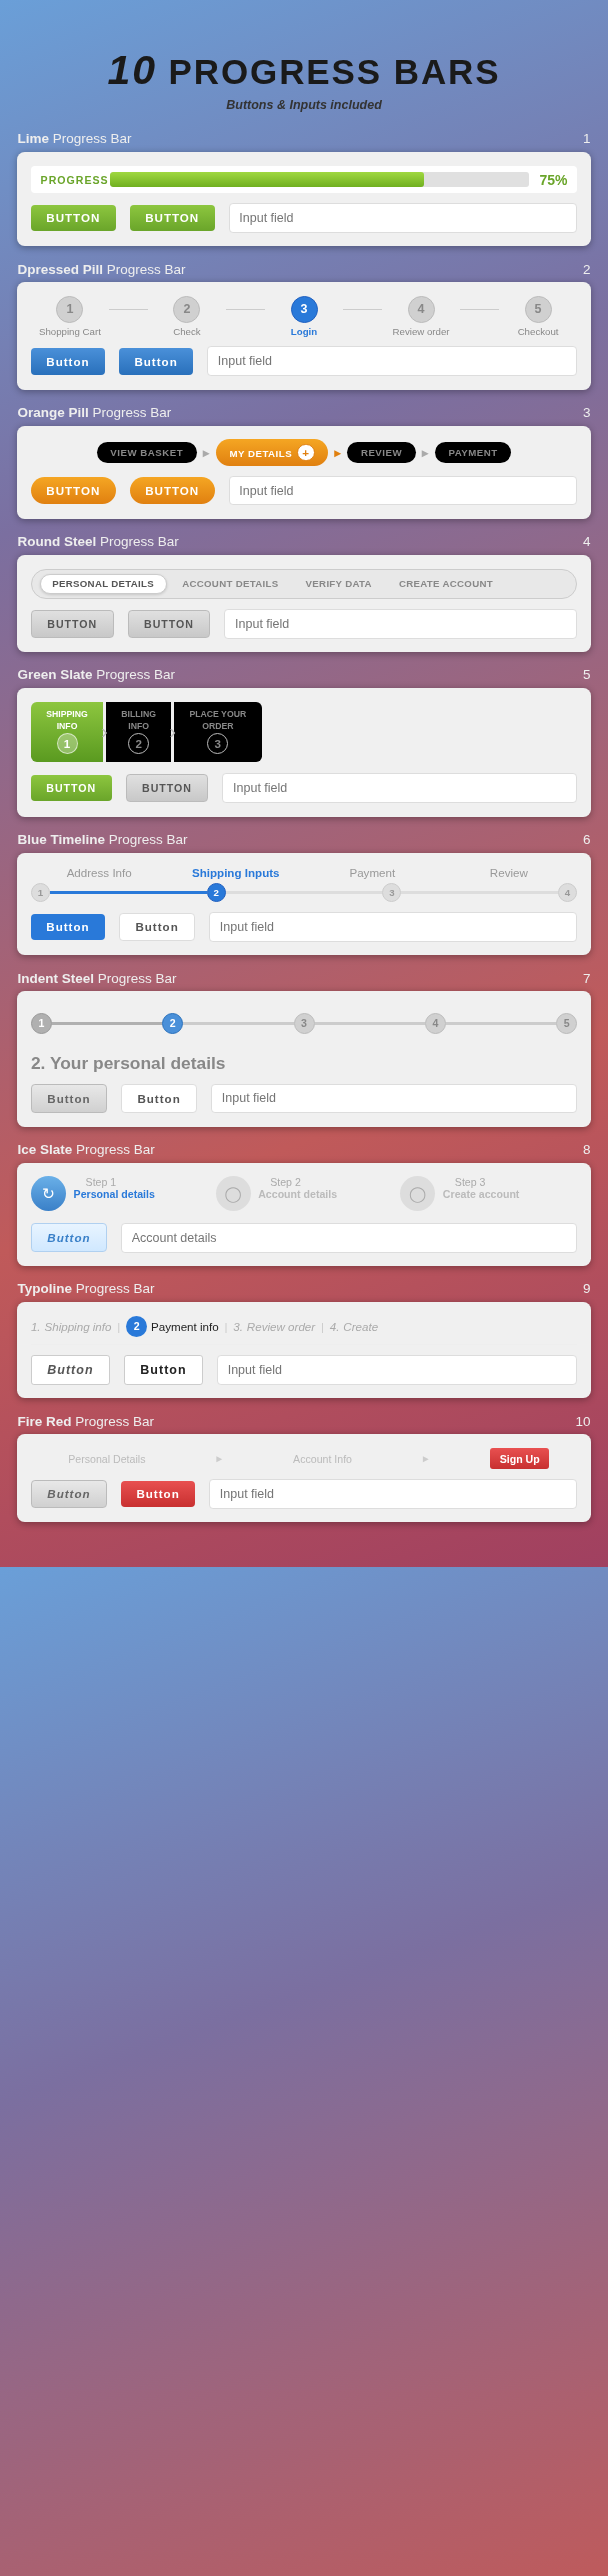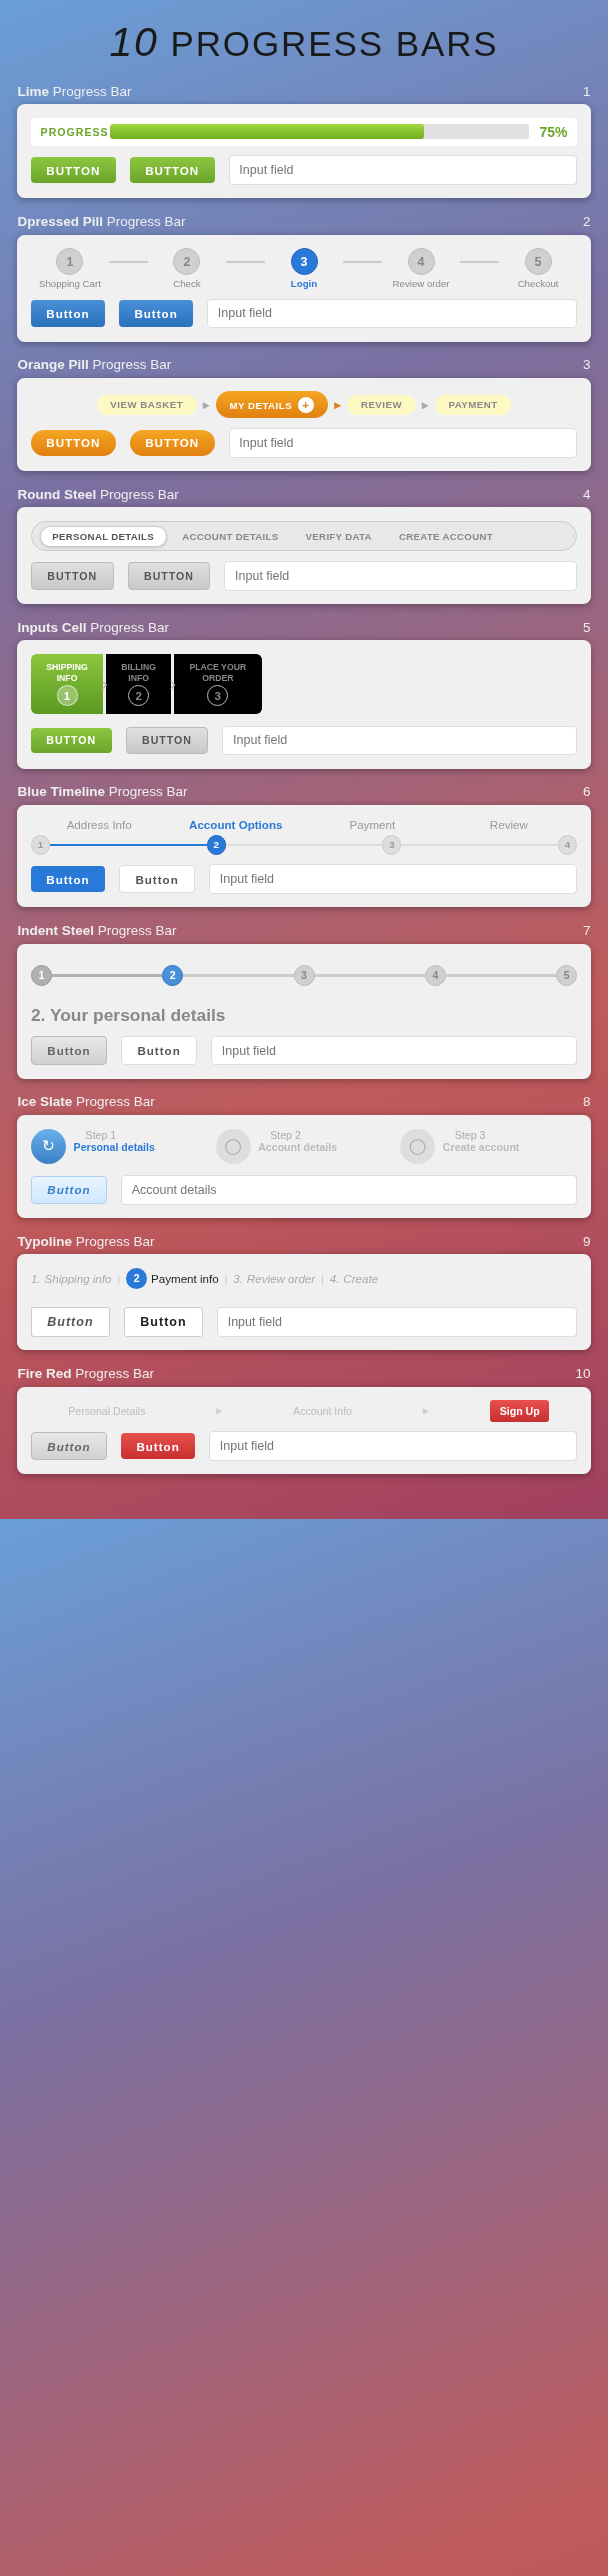--- a/index.html
+++ b/index.html
@@ -6,23 +6,24 @@
     body {
       width: 608px;
       background: linear-gradient(160deg, #6a9fd8 0%, #7b6fa0 30%, #c05a5a 70%, #a04060 100%);
       font-family: Arial, sans-serif;
       padding: 19.3px 0 29px 0;
     }
     .page-title {
       text-align: center;
       color: #1a1a1a;
       font-size: 35px;
-      font-weight: 400;
+      font-weight: 700;
       letter-spacing: 1.9px;
       margin-bottom: 3.9px;
+      margin-top: 28px;
     }
     .page-title span.num {
       font-style: italic;
       font-size: 41px;
     }
     .page-subtitle {
       text-align: center;
       color: #333;
       font-size: 12.5px;
       margin-bottom: 19.3px;
@@ -244,21 +245,21 @@
 
     
     .pill-steps {
       display: flex;
       align-items: center;
       justify-content: center;
       gap: 3.9px;
       margin-bottom: 9.7px;
     }
     .pill-step {
-      background: #fef9c3;
+      background: #000000;
       color: #888;
       padding: 4.8px 13.5px;
       border-radius: 19.3px;
       font-size: 9.7px;
       font-weight: bold;
       text-transform: uppercase;
       letter-spacing: 0.5px;
     }
     .pill-step.active {
       background: linear-gradient(180deg, #f5a623, #e08010);
@@ -541,20 +542,23 @@
     .fire-arrow { color: #ccc; font-size: 9.7px; }
   </style>
 </head>
 <body>
 
 <div style="text-align:center; margin-bottom: 17.4px;">
   <div class="page-title">
     <span class="num">10</span>
     <span>PROGRESS BARS</span>
   </div>
+  <div class="page-subtitle">
+    <em>Buttons &amp; Inputs included</em>
+  </div>
 </div>
 
 <div class="section">
   <div class="section-header">
     <strong>Lime</strong> Progress Bar
   </div>
   <span class="section-number">1</span>
   <div class="card">
     <div class="lime-bar-container">
       <span class="lime-label">PROGRESS</span>
@@ -652,21 +656,21 @@
     <div class="btn-row">
       <button class="btn btn-gray">BUTTON</button>
       <button class="btn btn-gray">BUTTON</button>
       <input class="input-field" placeholder="Input field" style="">
     </div>
   </div>
 </div>
 
 <div class="section">
   <div class="section-header">
-    <strong>Inputs Cell</strong> Progress Bar
+    <strong>Green Slate</strong> Progress Bar
   </div>
   <span class="section-number">5</span>
   <div class="card">
     <div class="cell-steps">
       <div class="cell-step active" style="border-radius: 5.8px 0 0 5.8px;">
         <span class="cell-step-label">SHIPPING</span>
         <span class="cell-step-label">INFO</span>
         <div class="cell-step-num">1</div>
       </div>
       <div class="cell-arrow">›</div>
@@ -691,21 +695,21 @@
 </div>
 
 <div class="section">
   <div class="section-header">
     <strong>Blue Timeline</strong> Progress Bar
   </div>
   <span class="section-number">6</span>
   <div class="card">
     <div class="timeline-tabs">
       <span class="timeline-tab">Address Info</span>
-      <span class="timeline-tab active">Account Options</span>
+      <span class="timeline-tab active">Shipping Inputs</span>
       <span class="timeline-tab">Payment</span>
       <span class="timeline-tab">Review</span>
     </div>
     <div class="timeline-track-row">
       <div class="timeline-dot">1</div>
       <div class="timeline-line filled"></div>
       <div class="timeline-dot active">2</div>
       <div class="timeline-line"></div>
       <div class="timeline-dot">3</div>
       <div class="timeline-line"></div>

